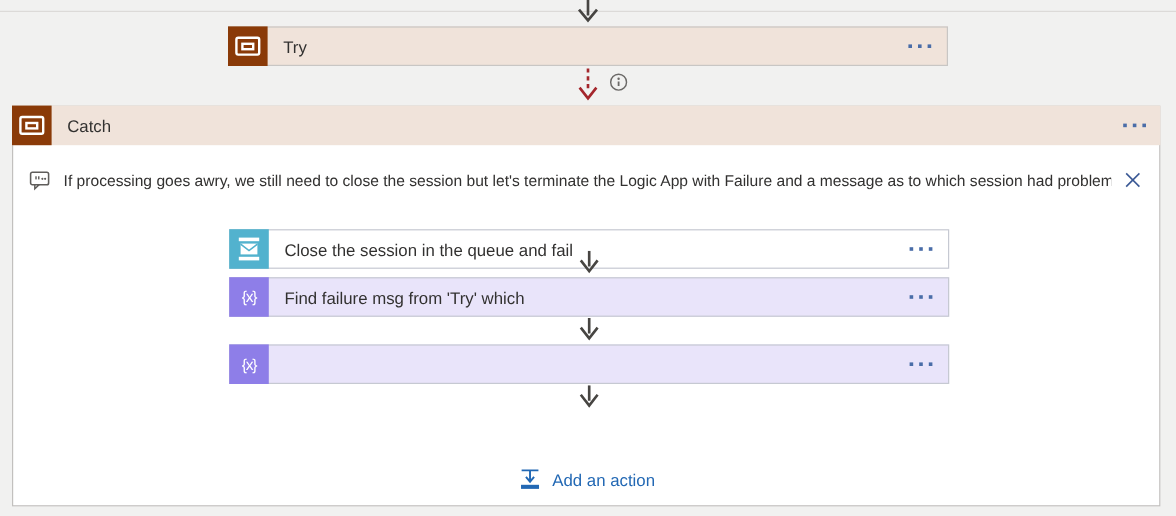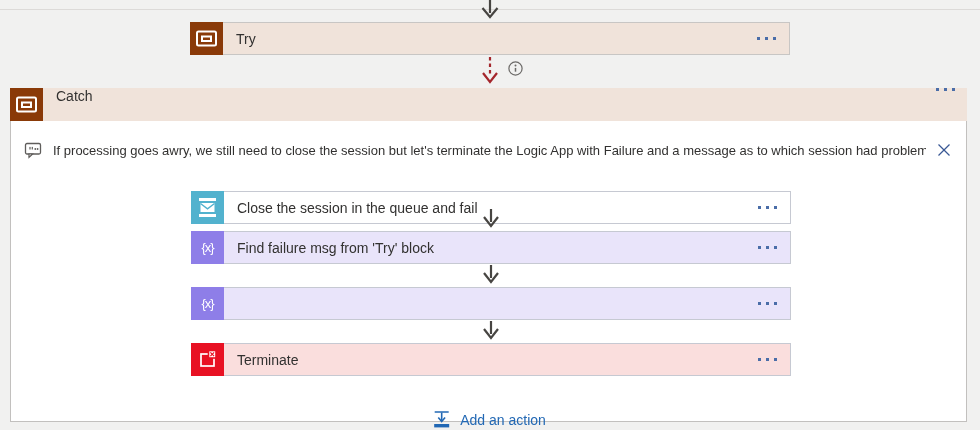--- a/index.html
+++ b/index.html
@@ -39,40 +39,39 @@
   .dots{margin-left:auto;margin-right:13px;display:flex;gap:5px;cursor:pointer;}
   .dots i{display:block;width:3px;height:3px;background:#4A6DA8;}
   .vars-glyph{color:#fff;font-size:13px;line-height:1;letter-spacing:-1px;}
   
   .catch-container{
     position:absolute;left:10px;top:88px;width:957px;height:334px;
     box-sizing:border-box;background:#fff;border:1px solid #C2C0BE;
   }
   .scope-header{
     position:absolute;top:-1px;left:-1px;right:-1px;height:33px;
-    background:#F0E3DA;display:flex;
+    background:#F0E3DA;display:flex;align-items:center;
   }
   .scope-header .card-icon{margin:0 13px 0 0;}
   .scope-header .dots{margin-right:12px;}
   .comment-row{
     position:absolute;top:50px;left:12px;right:14px;height:22px;
     display:flex;align-items:center;gap:10px;
   }
   .comment-text{
     flex:1;font-size:13px;color:#323130;
     white-space:nowrap;overflow:hidden;
   }
   .close-x{cursor:pointer;flex:0 0 16px;}
   .in-card{left:180px;}
   .add-action{
     position:absolute;top:299px;left:50%;transform:translateX(-50%);
     display:flex;align-items:center;gap:9px;
     background:none;border:none;cursor:pointer;padding:2px 4px;
     font-family:"Liberation Sans", sans-serif;
-    margin-top:20px;
   }
   .add-action-label{font-size:14px;color:#2268B4;white-space:nowrap;}
 </style>
 </head>
 <body>
 
 <div>
 
   <div class="top-divider"></div>
 
@@ -158,21 +157,21 @@
 
     <svg class="abs" style="left:467px;top:120px;" width="26" height="22" viewBox="0 0 26 22">
       <line x1="13" y1="0" x2="13" y2="13" stroke="#474542" stroke-width="2.2"></line>
       <path d="M6 8 L13 17 L20 8" fill="none" stroke="#474542" stroke-width="2.2"></path>
     </svg>
 
     <div class="card in-card bg-lavender" style="top:142px;">
       <div class="card-icon icon-purple">
         <span class="vars-glyph">{x}</span>
       </div>
-      <span class="card-label">Find failure msg from 'Try' block</span>
+      <span class="card-label">Find failure msg from 'Try' which</span>
       <div class="dots">
           <i></i>
           <i></i>
           <i></i>
         </div>
     </div>
 
     <svg class="abs" style="left:467px;top:176px;" width="26" height="22" viewBox="0 0 26 22">
       <line x1="13" y1="0" x2="13" y2="13" stroke="#474542" stroke-width="2.2"></line>
       <path d="M6 8 L13 17 L20 8" fill="none" stroke="#474542" stroke-width="2.2"></path>
@@ -187,36 +186,20 @@
           <i></i>
           <i></i>
         </div>
     </div>
 
     <svg class="abs" style="left:467px;top:232px;" width="26" height="22" viewBox="0 0 26 22">
       <line x1="13" y1="0" x2="13" y2="13" stroke="#474542" stroke-width="2.2"></line>
       <path d="M6 8 L13 17 L20 8" fill="none" stroke="#474542" stroke-width="2.2"></path>
     </svg>
 
-    <div class="card in-card bg-pink" style="top:254px;">
-      <div class="card-icon icon-red">
-        <svg width="33" height="33" viewBox="0 0 33 33">
-          <rect x="10" y="11" width="13" height="12" fill="none" stroke="#fff" stroke-width="1.7"></rect>
-          <rect x="17.5" y="7.5" width="7.5" height="7.5" fill="#fff" stroke="#E81123" stroke-width="1.6"></rect>
-          <line x1="19.4" y1="9.4" x2="23.1" y2="13.1" stroke="#E81123" stroke-width="1.2"></line>
-          <line x1="23.1" y1="9.4" x2="19.4" y2="13.1" stroke="#E81123" stroke-width="1.2"></line>
-        </svg>
-      </div>
-      <span class="card-label">Terminate</span>
-      <div class="dots">
-          <i></i>
-          <i></i>
-          <i></i>
-        </div>
-    </div>
 
     <button class="add-action">
       <svg width="20" height="19" viewBox="0 0 20 19">
         <line x1="3" y1="2" x2="17" y2="2" stroke="#2268B4" stroke-width="1.6"></line>
         <line x1="10" y1="2.5" x2="10" y2="10" stroke="#2268B4" stroke-width="1.6"></line>
         <path d="M6.6 7.4 L10 11.4 L13.4 7.4" fill="none" stroke="#2268B4" stroke-width="1.6"></path>
         <rect x="2.5" y="14" width="15" height="3.4" fill="#2268B4"></rect>
       </svg>
       <span class="add-action-label">Add an action</span>
     </button>

